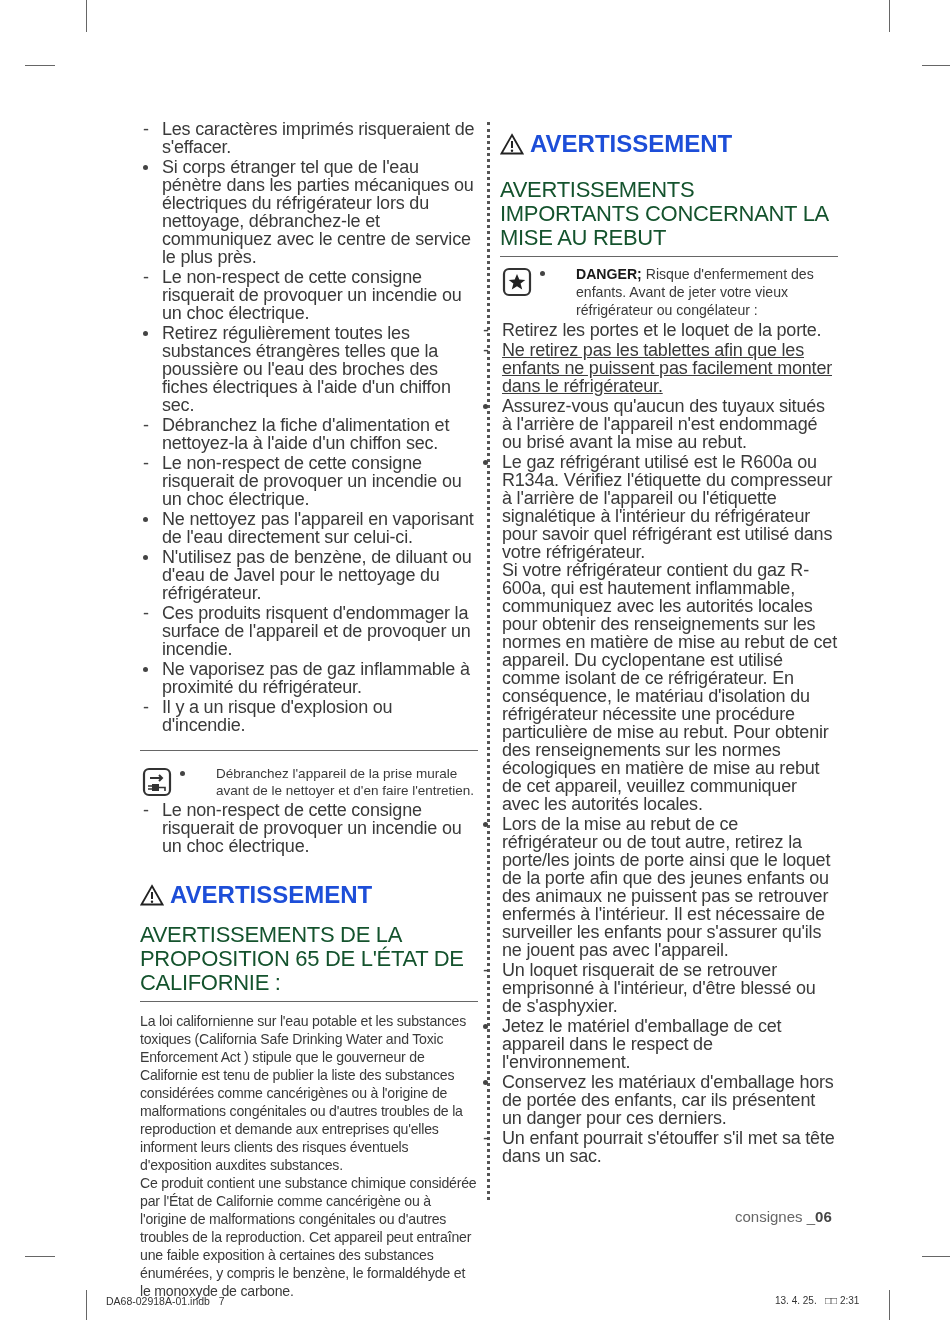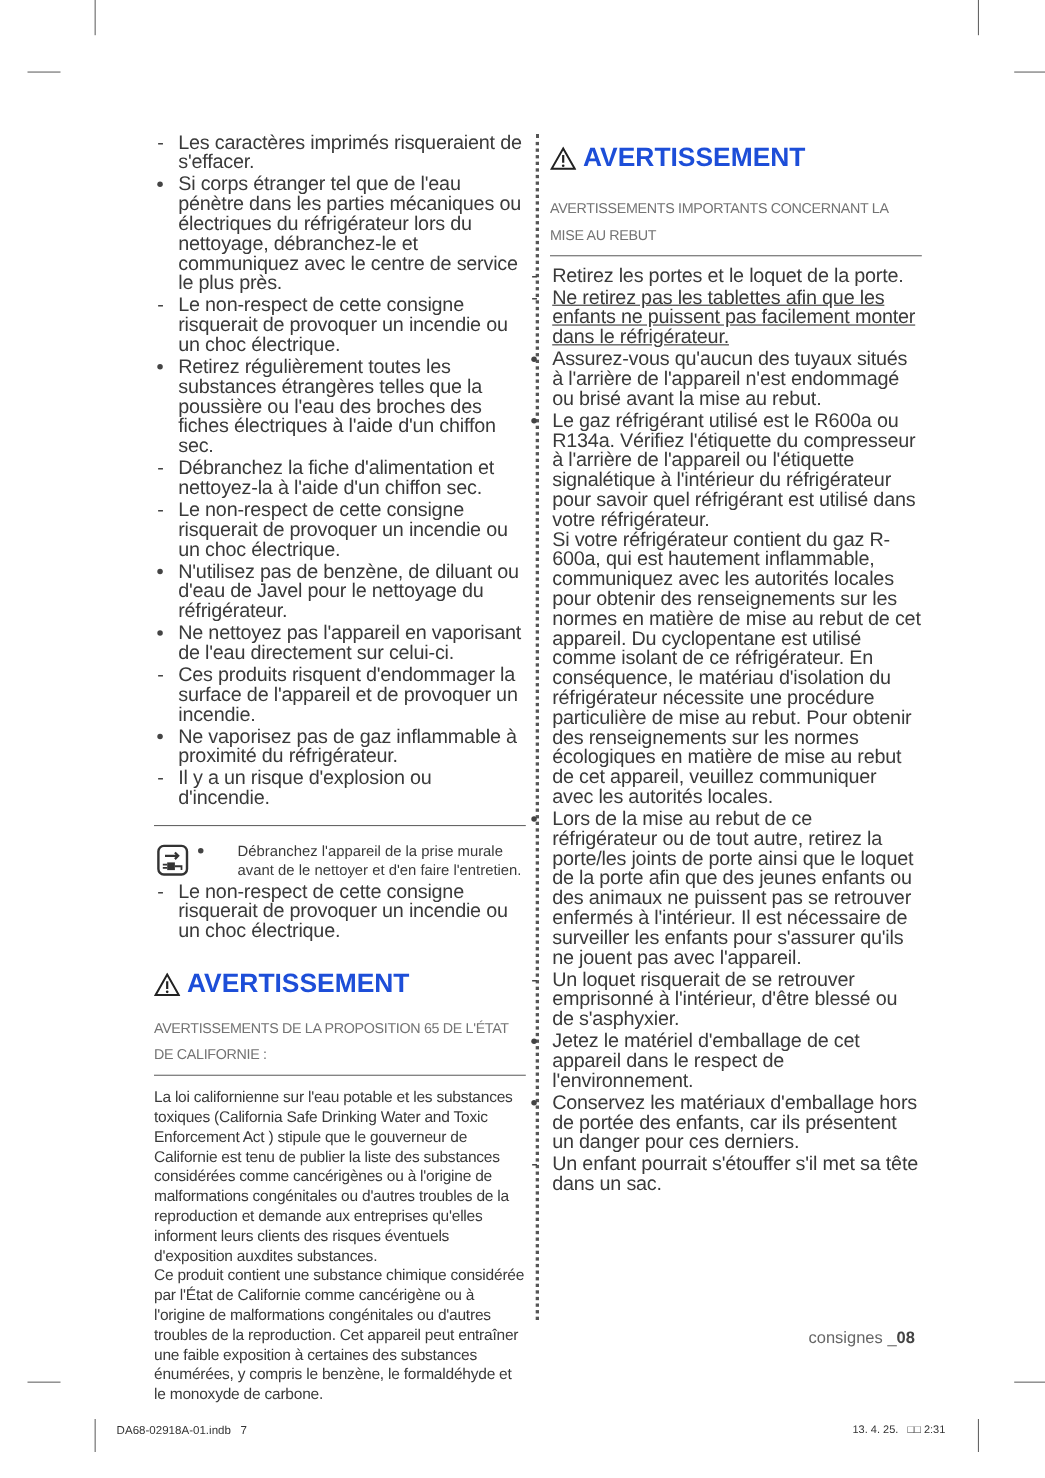--- a/index.html
+++ b/index.html
@@ -14,21 +14,21 @@
   .item { position: relative; padding-left: 22px; font-size: 18px; line-height: 18px;
           letter-spacing: -0.2px; margin-bottom: 2px; color: #3a3a3a; }
   .item .marker { position: absolute; left: 2px; top: 0; width: 14px; }
   .item.bullet .marker::before { content: ""; position: absolute; left: 1px; top: 7px;
           width: 5px; height: 5px; border-radius: 50%; background: #444; }
   .item.dash .marker::before { content: "-"; position: absolute; left: 1px; top: 0; color: #444; }
   .rule { border-top: 1px solid #666; margin: 12px 0 14px 0; }
   .warn-title { font-weight: bold; font-size: 24px; color: #1d4ed8; display: flex; align-items: center;
                 letter-spacing: 0px; margin-bottom: 14px; }
   .warn-title svg { margin-right: 6px; }
-  .sub-title { font-size: 13px; line-height: 24px; color: #737373; margin-bottom: 6px; letter-spacing: -0.3px; }
+  .sub-title { font-size: 22px; line-height: 24px; color: #14532d; margin-bottom: 6px; letter-spacing: -0.3px; }
   .para { font-size: 14.1px; line-height: 18px; color: #3a3a3a; letter-spacing: -0.2px; }
   .notebox { position: relative; padding-left: 56px; font-size: 13.5px; line-height: 17px; color: #3a3a3a; margin-bottom: 2px; }
   .notebox .nicon { position: absolute; left: 2px; top: 2px; }
   .notebox .nbullet { position: absolute; left: 40px; top: 6px; width: 5px; height: 5px; border-radius: 50%; background: #444; }
   .notebox .ntext { padding-left: 20px; }
   .footer-page { position: absolute; left: 735px; top: 1208px; font-size: 15px; color: #666; }
   .footer-page b { color: #444; }
   .meta-left { position: absolute; left: 106px; top: 1295px; font-size: 10.5px; color: #333; }
   .meta-right { position: absolute; left: 775px; top: 1295px; font-size: 10px; color: #333; }
 </style>
@@ -47,22 +47,22 @@
 <div class="divider"></div>
 
 <div class="col col-left">
   <div id="left-list">
       <div class="item dash"><span class="marker"></span><span style="white-space: pre-line;">Les caractères imprimés risqueraient de s'effacer.</span></div>
       <div class="item bullet"><span class="marker"></span><span style="white-space: pre-line;">Si corps étranger tel que de l'eau pénètre dans les parties mécaniques ou électriques du réfrigérateur lors du nettoyage, débranchez-le et communiquez avec le centre de service le plus près.</span></div>
       <div class="item dash"><span class="marker"></span><span style="white-space: pre-line;">Le non-respect de cette consigne risquerait de provoquer un incendie ou un choc électrique.</span></div>
       <div class="item bullet"><span class="marker"></span><span style="white-space: pre-line;">Retirez régulièrement toutes les substances étrangères telles que la poussière ou l'eau des broches des fiches électriques à l'aide d'un chiffon sec.</span></div>
       <div class="item dash"><span class="marker"></span><span style="white-space: pre-line;">Débranchez la fiche d'alimentation et nettoyez-la à l'aide d'un chiffon sec.</span></div>
       <div class="item dash"><span class="marker"></span><span style="white-space: pre-line;">Le non-respect de cette consigne risquerait de provoquer un incendie ou un choc électrique.</span></div>
+      <div class="item bullet"><span class="marker"></span><span style="white-space: pre-line;">Ne nettoyez pas l'appareil en vaporisant de l'eau directement sur celui-ci.</span></div>
       <div class="item bullet"><span class="marker"></span><span style="white-space: pre-line;">N'utilisez pas de benzène, de diluant ou d'eau de Javel pour le nettoyage du réfrigérateur.</span></div>
-      <div class="item bullet"><span class="marker"></span><span style="white-space: pre-line;">Ne nettoyez pas l'appareil en vaporisant de l'eau directement sur celui-ci.</span></div>
       <div class="item dash"><span class="marker"></span><span style="white-space: pre-line;">Ces produits risquent d'endommager la surface de l'appareil et de provoquer un incendie.</span></div>
       <div class="item bullet"><span class="marker"></span><span style="white-space: pre-line;">Ne vaporisez pas de gaz inflammable à proximité du réfrigérateur.</span></div>
       <div class="item dash"><span class="marker"></span><span style="white-space: pre-line;">Il y a un risque d'explosion ou d'incendie.</span></div>
     </div>
 
   <div class="rule" style="margin-top:16px;"></div>
 
   <div class="notebox">
     <span class="nicon">
       <svg width="30" height="30" viewBox="0 0 30 30">
@@ -99,31 +99,43 @@
     <svg width="24" height="22" viewBox="0 0 24 22">
       <path d="M12 2 L22.5 20.5 H1.5 Z" fill="none" stroke="#222" stroke-width="1.8"></path>
       <path d="M12 8 V15" stroke="#222" stroke-width="2"></path>
       <circle cx="12" cy="17.7" r="1.2" fill="#222"></circle>
     </svg>
     <span>AVERTISSEMENT</span>
   </div>
   <div class="sub-title">AVERTISSEMENTS IMPORTANTS CONCERNANT LA MISE AU REBUT</div>
   <div class="rule" style="margin-top:0;margin-bottom:8px;"></div>
 
+  <div class="notebox" style="font-size:14.1px;line-height:18px;">
+    <span class="nicon">
+      <svg width="30" height="30" viewBox="0 0 30 30">
+        <rect x="2" y="2" width="26" height="26" rx="5" fill="none" stroke="#333" stroke-width="2.2"></rect>
+        <path d="M15 7 L17.3 12.6 L23.3 12.9 L18.6 16.6 L20.2 22.5 L15 19.2 L9.8 22.5 L11.4 16.6 L6.7 12.9 L12.7 12.6 Z" fill="#222"></path>
+      </svg>
+    </span>
+    <span class="nbullet"></span>
+    <div class="ntext">
+      <b style="color:#1a1a1a;">DANGER;</b><span> Risque d'enfermement des enfants. Avant de jeter votre vieux réfrigérateur ou congélateur :</span>
+    </div>
+  </div>
   <div id="right-list" style="margin-left:-20px;">
       <div class="item dash"><span class="marker"></span><span style="white-space: pre-line;">Retirez les portes et le loquet de la porte.</span></div>
       <div class="item dash"><span class="marker"></span><span style="white-space: pre-line; text-decoration: underline;">Ne retirez pas les tablettes afin que les enfants ne puissent pas facilement monter dans le réfrigérateur.</span></div>
       <div class="item bullet"><span class="marker"></span><span style="white-space: pre-line;">Assurez-vous qu'aucun des tuyaux situés à l'arrière de l'appareil n'est endommagé ou brisé avant la mise au rebut.</span></div>
       <div class="item bullet"><span class="marker"></span><span style="white-space: pre-line;">Le gaz réfrigérant utilisé est le R600a ou R134a. Vérifiez l'étiquette du compresseur à l'arrière de l'appareil ou l'étiquette signalétique à l'intérieur du réfrigérateur pour savoir quel réfrigérant est utilisé dans votre réfrigérateur.
 Si votre réfrigérateur contient du gaz R-600a, qui est hautement inflammable, communiquez avec les autorités locales pour obtenir des renseignements sur les normes en matière de mise au rebut de cet appareil. Du cyclopentane est utilisé comme isolant de ce réfrigérateur. En conséquence, le matériau d'isolation du réfrigérateur nécessite une procédure particulière de mise au rebut. Pour obtenir des renseignements sur les normes écologiques en matière de mise au rebut de cet appareil, veuillez communiquer avec les autorités locales.</span></div>
       <div class="item bullet"><span class="marker"></span><span style="white-space: pre-line;">Lors de la mise au rebut de ce réfrigérateur ou de tout autre, retirez la porte/les joints de porte ainsi que le loquet de la porte afin que des jeunes enfants ou des animaux ne puissent pas se retrouver enfermés à l'intérieur. Il est nécessaire de surveiller les enfants pour s'assurer qu'ils ne jouent pas avec l'appareil.</span></div>
       <div class="item dash"><span class="marker"></span><span style="white-space: pre-line;">Un loquet risquerait de se retrouver emprisonné à l'intérieur, d'être blessé ou de s'asphyxier.</span></div>
       <div class="item bullet"><span class="marker"></span><span style="white-space: pre-line;">Jetez le matériel d'emballage de cet appareil dans le respect de l'environnement.</span></div>
       <div class="item bullet"><span class="marker"></span><span style="white-space: pre-line;">Conservez les matériaux d'emballage hors de portée des enfants, car ils présentent un danger pour ces derniers.</span></div>
       <div class="item dash"><span class="marker"></span><span style="white-space: pre-line;">Un enfant pourrait s'étouffer s'il met sa tête dans un sac.</span></div>
     </div>
 </div>
 
 <div class="footer-page">
-  <span>consignes _</span><b>08</b>
+  <span>consignes _</span><b>06</b>
 </div>
 <div class="meta-left" style="white-space:pre;">DA68-02918A-01.indb   7</div>
 <div class="meta-right" style="white-space:pre;">13. 4. 25.   □□ 2:31</div>
 
 </body></html>

